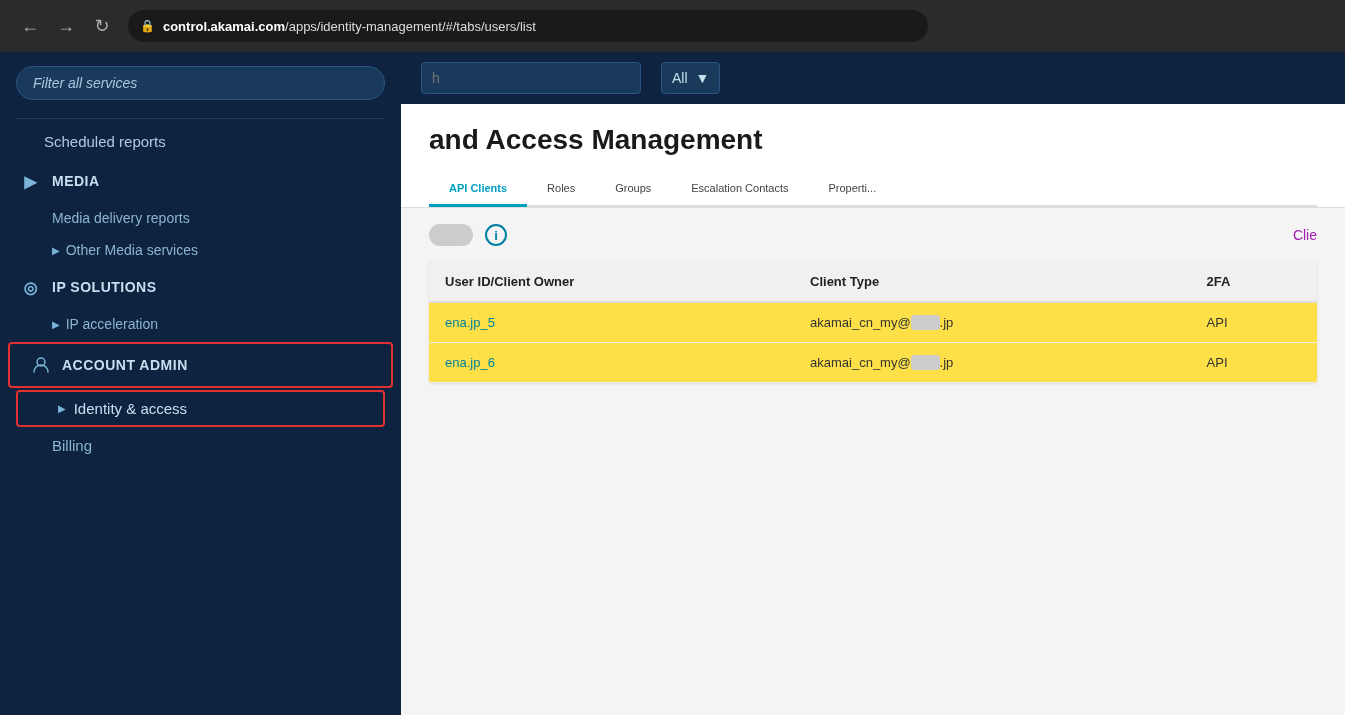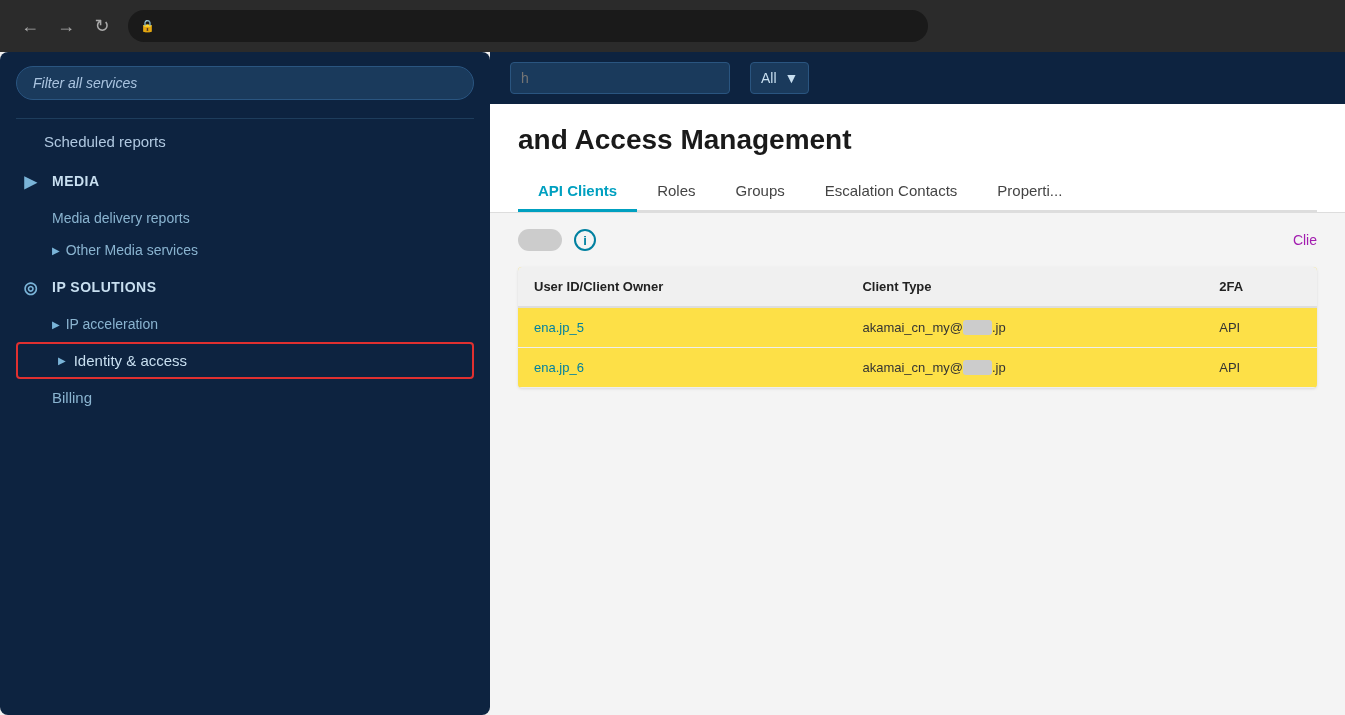--- a/index.html
+++ b/index.html
@@ -47,26 +47,25 @@
     .address-text strong { color: white; }
 
     
     .main-layout {
       display: flex;
       height: calc(715px - 52px);
     }
 
     
     .sidebar {
-      width: 490px;
+      width: 401px;
       background: #0d2340;
       color: white;
       overflow-y: auto;
       flex-shrink: 0;
-      border-radius: 8px;
     }
 
     .filter-btn {
       margin: 14px 16px;
       width: calc(100% - 32px);
       background: #1a3a5c;
       border: 1px solid #2a5580;
       border-radius: 20px;
       color: #aac4e0;
       font-size: 14px;
@@ -231,21 +230,21 @@
     }
 
     .tabs {
       display: flex;
       gap: 0;
       border-bottom: 2px solid #ddd;
     }
 
     .tab {
       padding: 10px 20px;
-      font-size: 15px;
+      font-size: 11px;
       color: #444;
       cursor: pointer;
       border-bottom: 3px solid transparent;
       margin-bottom: -2px;
       font-weight: 500;
     }
     .tab.active {
       color: #00a0c0;
       border-bottom-color: #00a0c0;
       font-weight: 600;
@@ -339,20 +338,23 @@
 <body>
 
 <div class="browser-chrome">
   <div class="nav-buttons">
     <button class="nav-btn">←</button>
     <button class="nav-btn">→</button>
     <button class="nav-btn">↻</button>
   </div>
   <div class="address-bar">
     <span class="lock-icon">🔒</span>
+    <span class="address-text">
+      <strong>control.akamai.com</strong><span>/apps/identity-management/#/tabs/users/list</span>
+    </span>
   </div>
 </div>
 
 <div class="main-layout">
 
   <div class="sidebar">
 
     <button class="filter-btn">Filter all services</button>
 
     <hr class="sidebar-divider">
@@ -385,20 +387,29 @@
       <span>IP SOLUTIONS</span>
     </div>
 
     
     <div class="sidebar-sub-item">
       <span class="expand-arrow">▶</span>
       <span>IP acceleration</span>
     </div>
 
     
+    <div class="account-admin-section">
+      <span class="sidebar-section-icon">
+        <svg width="18" height="18" viewBox="0 0 18 18" fill="none" xmlns="http://www.w3.org/2000/svg">
+          <circle cx="9" cy="6" r="4" stroke="#7ab4d8" stroke-width="1.5" fill="none"></circle>
+          <path d="M2 16c0-3.866 3.134-7 7-7s7 3.134 7 7" stroke="#7ab4d8" stroke-width="1.5" fill="none" stroke-linecap="round"></path>
+        </svg>
+      </span>
+      <span>ACCOUNT ADMIN</span>
+    </div>
 
     
     <div style="position:relative; margin: 2px 8px;">
       <div class="identity-access-item">
         <span class="expand-arrow">▶</span>
         <span>Identity &amp; access</span>
       </div>
 
     </div>
 

